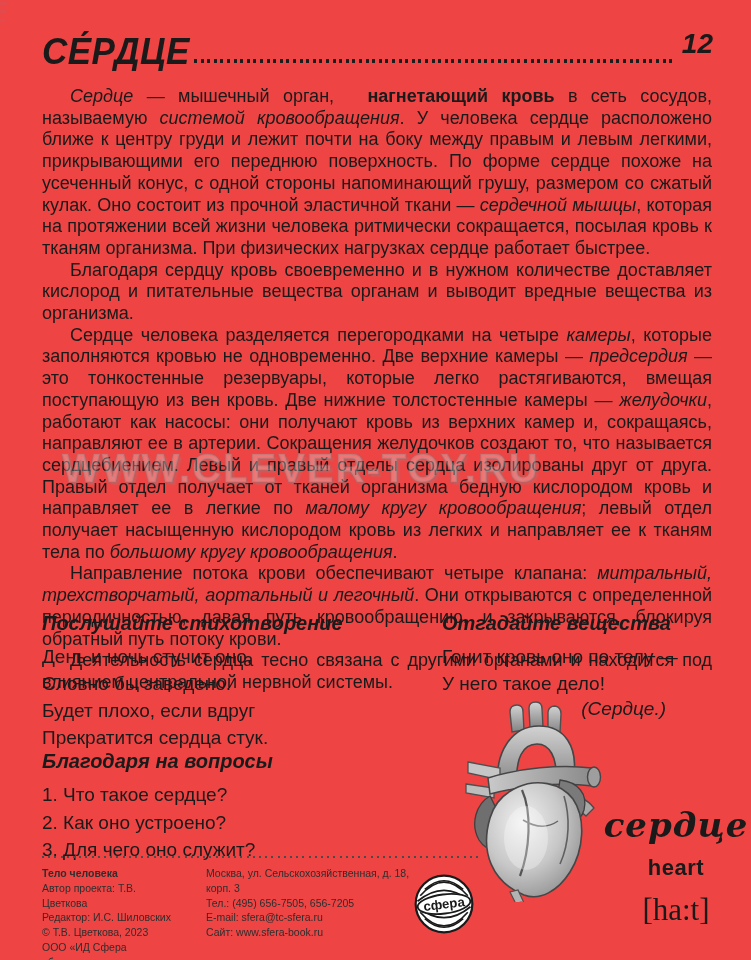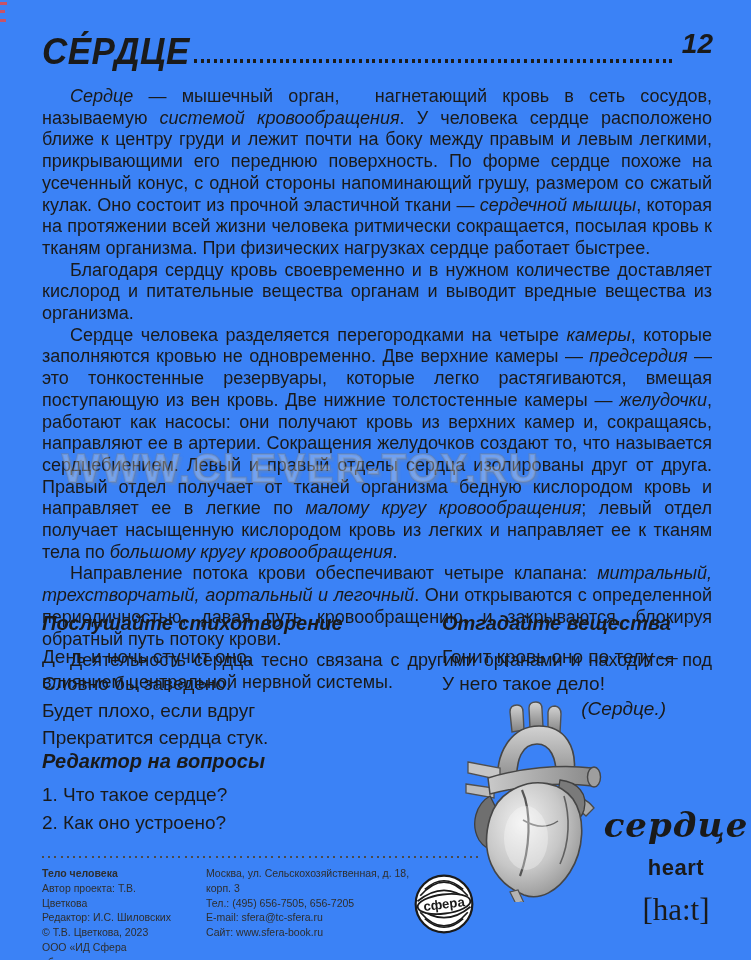--- a/index.html
+++ b/index.html
@@ -1,18 +1,18 @@
 <!DOCTYPE html>
 <html><head>
 <meta charset="utf-8">
 <style>
   html,body{margin:0;padding:0;background:#e9e9e9;}
   .page{
     position:relative; width:751px; height:960px; margin:0 auto;
-    background:#3b82f6; overflow:hidden;
+    background:#ef4444; overflow:hidden;
     font-family:"Liberation Sans", sans-serif; color:#1a1a1a;
   }
   
   .redmark{position:absolute; left:0; background:#e14b50; opacity:.85;}
   .rm1{top:2px; width:7px; height:3px;}
   .rm2{top:10px; width:5px; height:3px;}
   .rm3{top:19px; width:6px; height:3px;}
 
   
   .title-row{
@@ -31,21 +31,21 @@
     font-style:italic; font-weight:700; font-size:28px; margin-bottom:12px; white-space:nowrap;
   }
 
   
   .body-text{
     position:absolute; left:42px; top:86px; width:670px;
     font-size:18px; line-height:21.7px; text-align:justify;
   }
   .body-text p{margin:0; text-indent:28px;}
   .i{font-style:italic;}
-  .b{font-weight:400;padding-left:20px;}
+  .b{font-weight:700;padding-left:20px;}
 
   
   .watermark{
     position:absolute; top:446px; left:34px; width:700px; z-index:5;
     font-weight:700; font-size:40px; letter-spacing:2px; white-space:nowrap;
     color:rgba(255,255,255,0.25);
     -webkit-text-stroke:2px rgba(128,128,128,0.33);
     text-shadow:3px 3px 2px rgba(140,140,140,0.22);
     pointer-events:none;
     margin-left:28px;
@@ -121,23 +121,24 @@
   </div>
 
   <div class="riddle">
     <div class="section-heading">Отгадайте вещества</div>
     <div class="riddle-line">Гонит кровь оно по телу —</div>
     <div class="riddle-line">У него такое дело!</div>
     <div class="riddle-answer">(Сердце.)</div>
   </div>
 
   <div class="questions">
-    <div class="section-heading">Редактор на вопросы</div>
+    <div class="section-heading">Благодаря на вопросы</div>
     <div class="question-line">1. Что такое сердце?</div>
     <div class="question-line">2. Как оно устроено?</div>
+    <div class="question-line">3. Для чего оно служит?</div>
   </div>
 
   <div class="footer-sep"></div>
 
   <div class="footer">
     <div class="col1">
       <div class="footer-title">Тело человека</div>
       <div>Автор проекта: Т.В. Цветкова</div>
       <div>Редактор: И.С. Шиловских</div>
       <div>© Т.В. Цветкова, 2023</div>

